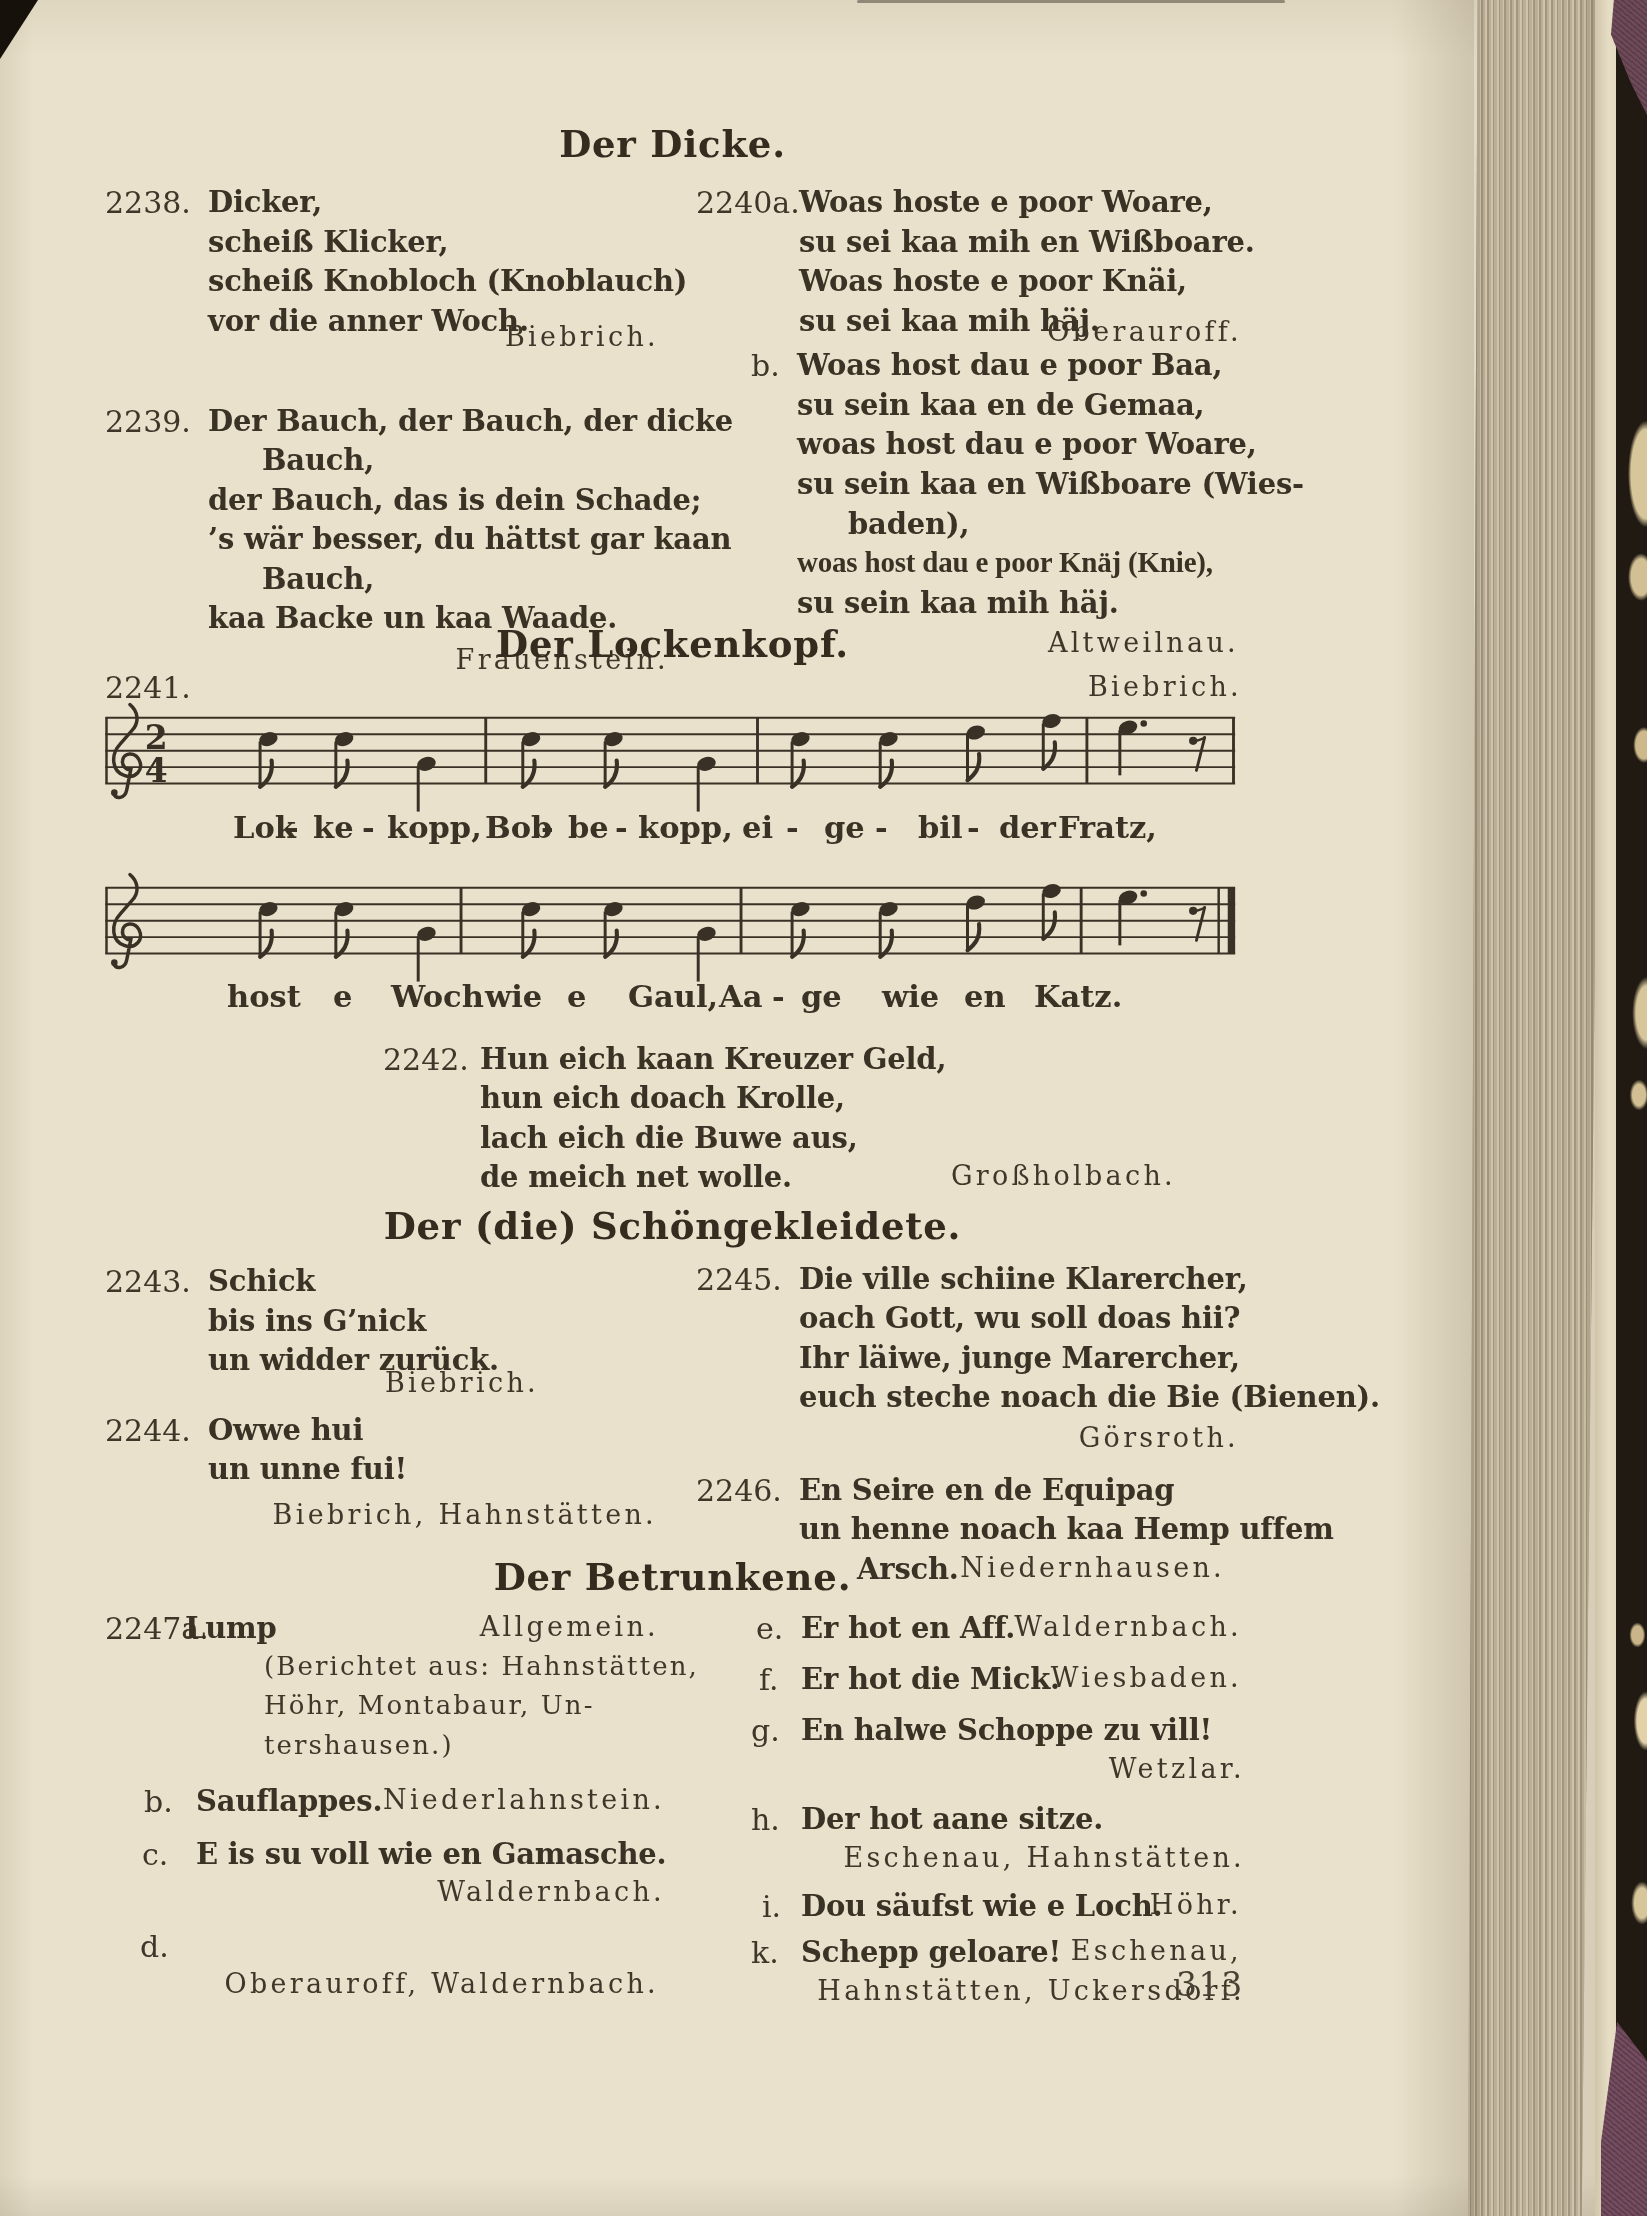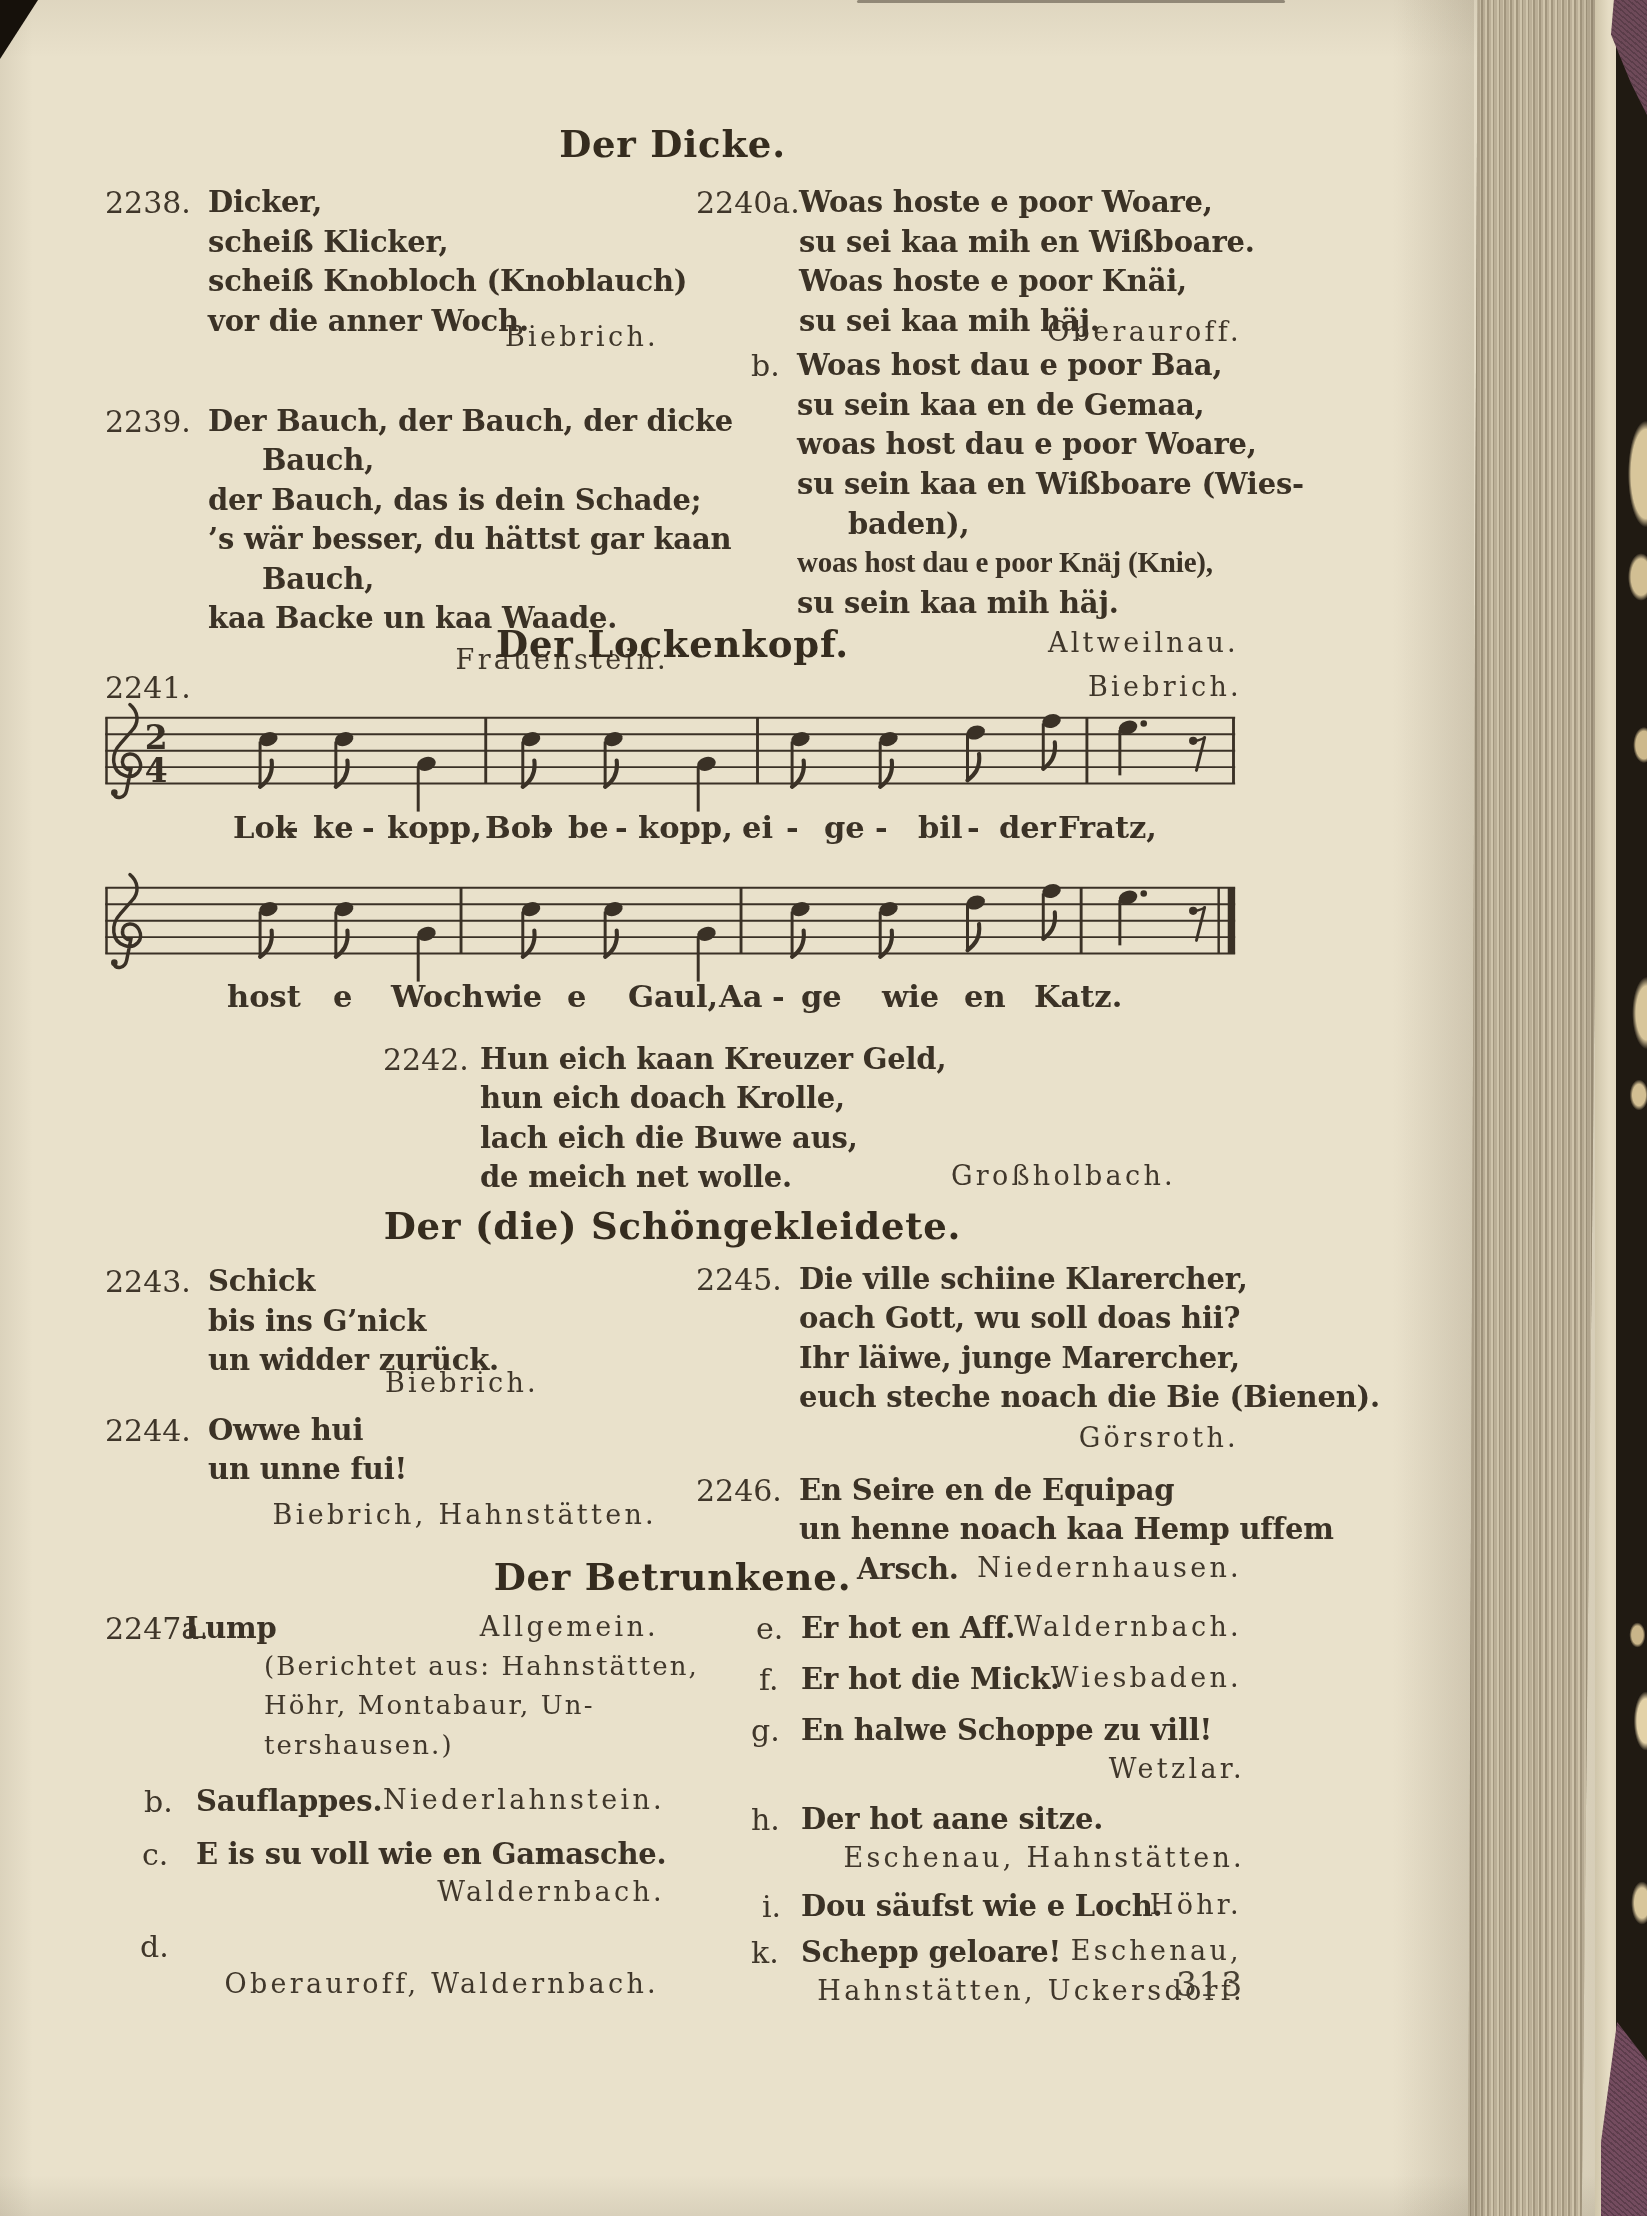--- a/index.html
+++ b/index.html
@@ -298,21 +298,21 @@
       <span class="abs num" style="left: 696px; top: 1262px;">2245.</span>
       <span class="abs verse" style="left: 799px; top: 1262px;">Die ville schiine Klarercher,</span>
       <span class="abs verse" style="left: 799px; top: 1301px;">oach Gott, wu soll doas hii?</span>
       <span class="abs verse" style="left: 799px; top: 1341px;">Ihr läiwe, junge Marercher,</span>
       <span class="abs verse" style="left: 799px; top: 1380px;">euch steche noach die Bie (Bienen).</span>
       <span class="abs src" style="top: 1422px; right: 408px;">Görsroth.</span>
       <span class="abs num" style="left: 696px; top: 1473px;">2246.</span>
       <span class="abs verse" style="left: 799px; top: 1473px;">En Seire en de Equipag</span>
       <span class="abs verse" style="left: 799px; top: 1512px;">un henne noach kaa Hemp uffem</span>
       <span class="abs verse" style="left: 857px; top: 1552px;">Arsch.</span>
-      <span class="abs src" style="top: 1552px; right: 405px;">Niedernhausen.</span>
+      <span class="abs src" style="top: 1552px; right: 422px;">Niedernhausen.</span>
       <div class="abs heading" style="left: 105px; top: 1555px; width: 1135px;">Der Betrunkene.</div>
       <span class="abs num" style="left: 105px; top: 1611px;">2247a.</span>
       <span class="abs verse" style="left: 185px; top: 1611px;">Lump</span>
       <span class="abs spaced" style="left: 264px; top: 1651px;">(Berichtet aus: Hahnstätten,</span>
       <span class="abs spaced" style="left: 264px; top: 1690px;">Höhr, Montabaur, Un-</span>
       <span class="abs spaced" style="left: 264px; top: 1730px;">tershausen.)</span>
       <span class="abs src" style="top: 1611px; right: 988px;">Allgemein.</span>
       <span class="abs num" style="left: 144px; top: 1784px;">b.</span>
       <span class="abs verse" style="left: 196px; top: 1784px;">Sauflappes.</span>
       <span class="abs src" style="top: 1784px; right: 982px;">Niederlahnstein.</span>

